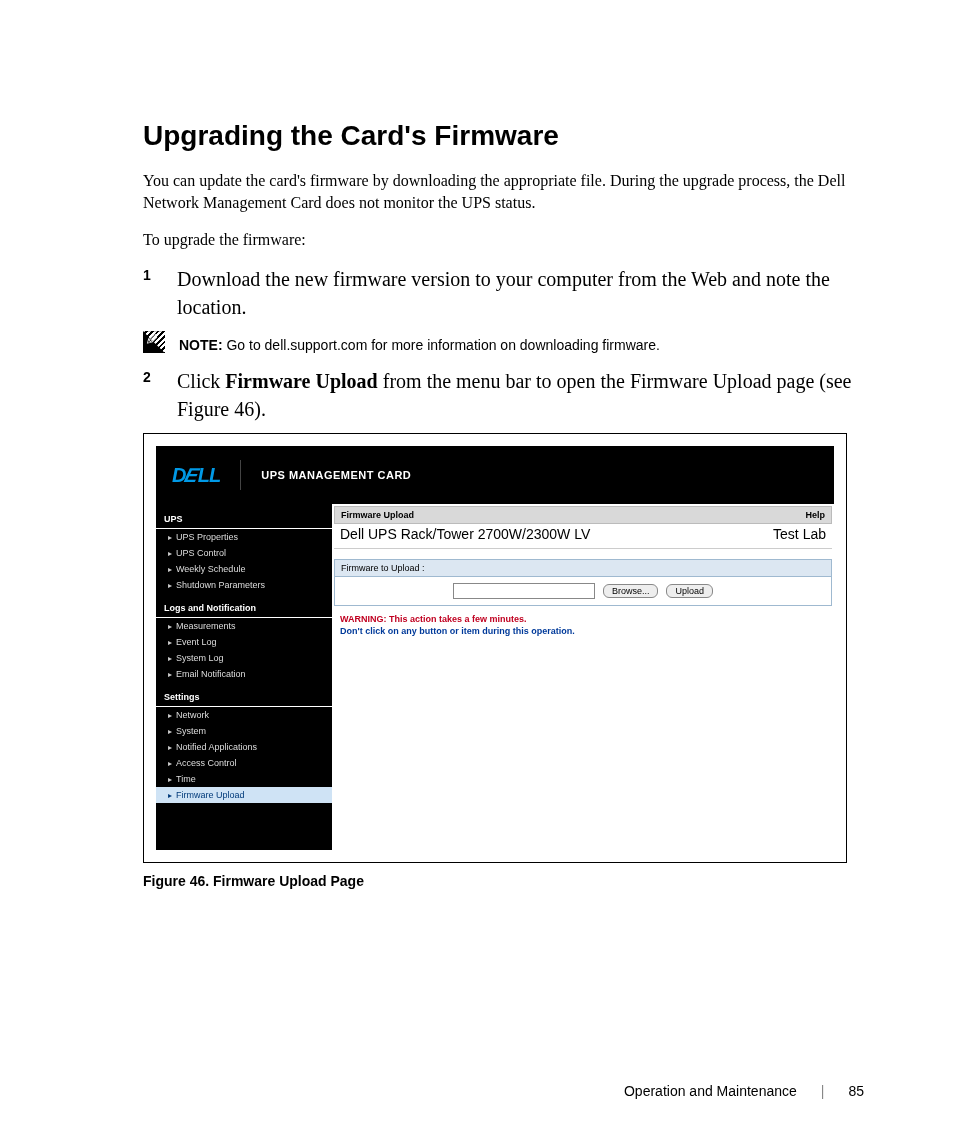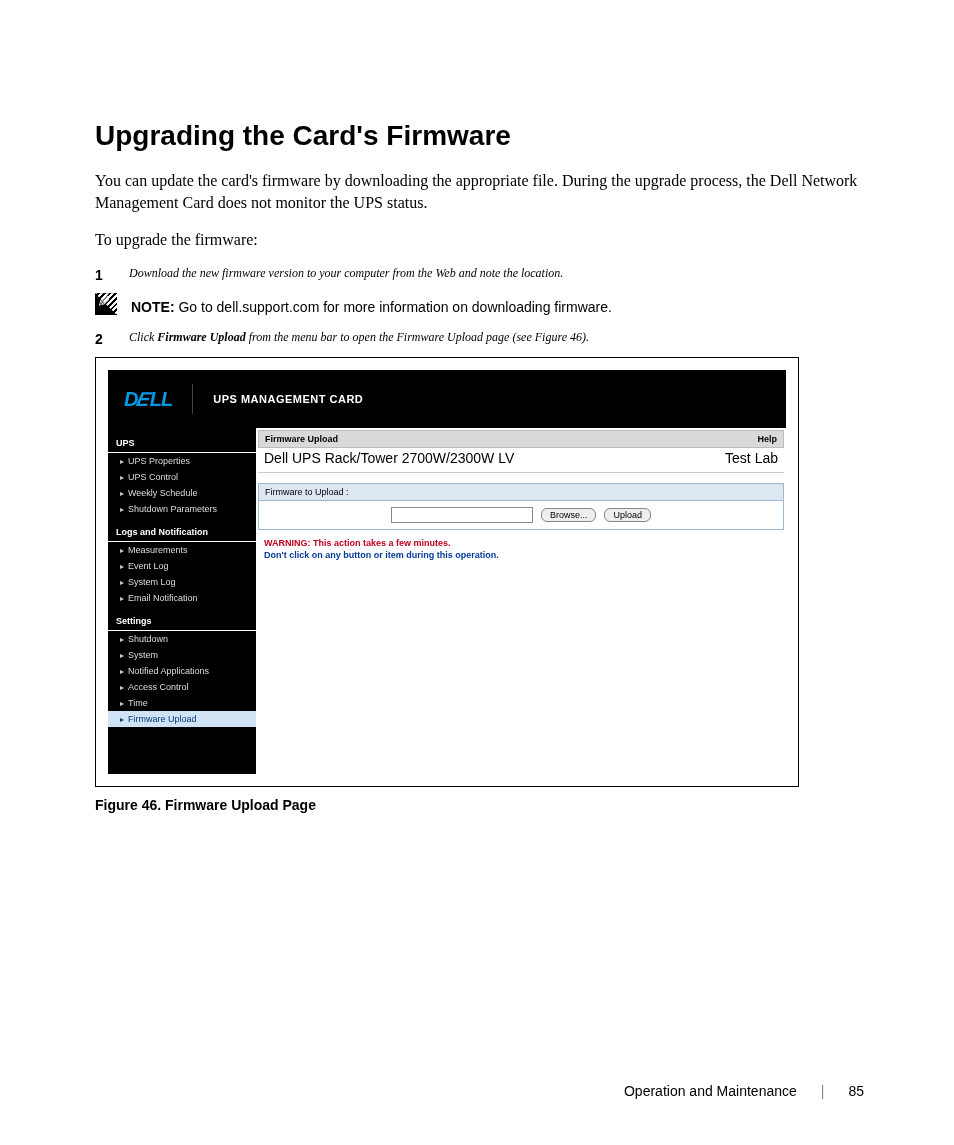--- a/index.html
+++ b/index.html
@@ -8,20 +8,21 @@
     background: #fff;
     font-family: Georgia, "Times New Roman", serif;
     color: #000;
     width: 954px;
   }
   .page {
     padding: 120px 90px 50px 95px;
     box-sizing: border-box;
     min-height: 1145px;
     position: relative;
+    margin-left: 48px;
   }
   .heading {
     font-family: "Arial Narrow", Arial, sans-serif;
     font-stretch: condensed;
     font-weight: bold;
     font-size: 28px;
     margin: 0 0 18px 0;
     letter-spacing: 0px;
   }
   .body-p {
@@ -41,23 +42,22 @@
   }
   ol.steps .num {
     font-family: Arial, sans-serif;
     font-weight: bold;
     font-size: 14px;
     width: 34px;
     flex: 0 0 34px;
     padding-top:2px;
   }
   ol.steps .txt {
-    font-size: 12px;
+    font-size: 20px;
     line-height:1.4;
-    font-style:italic;
   }
   .note-row {
     display:flex;
     align-items:flex-end;
     margin: 6px 0 14px 0;
   }
   .note-icon {
     width:22px; height:22px;
     flex:0 0 22px;
     margin-right: 14px;
@@ -126,21 +126,21 @@
   .header-divider{
     width:1px; height:30px; background:#444;
   }
   .app-title {
     font-size:11px;
     font-weight:bold;
     letter-spacing:0.5px;
   }
   .app-body { flex:1; display:flex; }
   .sidebar {
-    width:148px;
+    width:176px;
     background:#000;
     color:#ccc;
     padding:6px 0 0 0;
   }
   .sb-section {
     color:#fff;
     font-weight:bold;
     font-size:9px;
     padding:4px 8px;
     border-bottom:1px solid #fff;
@@ -285,21 +285,21 @@
           <div class="sb-item">Weekly Schedule</div>
           <div class="sb-item">Shutdown Parameters</div>
 
           <div class="sb-section">Logs and Notification</div>
           <div class="sb-item">Measurements</div>
           <div class="sb-item">Event Log</div>
           <div class="sb-item">System Log</div>
           <div class="sb-item">Email Notification</div>
 
           <div class="sb-section">Settings</div>
-          <div class="sb-item">Shutdown</div>
+          <div class="sb-item">Network</div>
           <div class="sb-item">System</div>
           <div class="sb-item">Notified Applications</div>
           <div class="sb-item">Access Control</div>
           <div class="sb-item">Time</div>
           <div class="sb-item active">Firmware Upload</div>
         </div>
 
         <div class="main">
           <div class="panel-row">
             <span>Firmware Upload</span>

